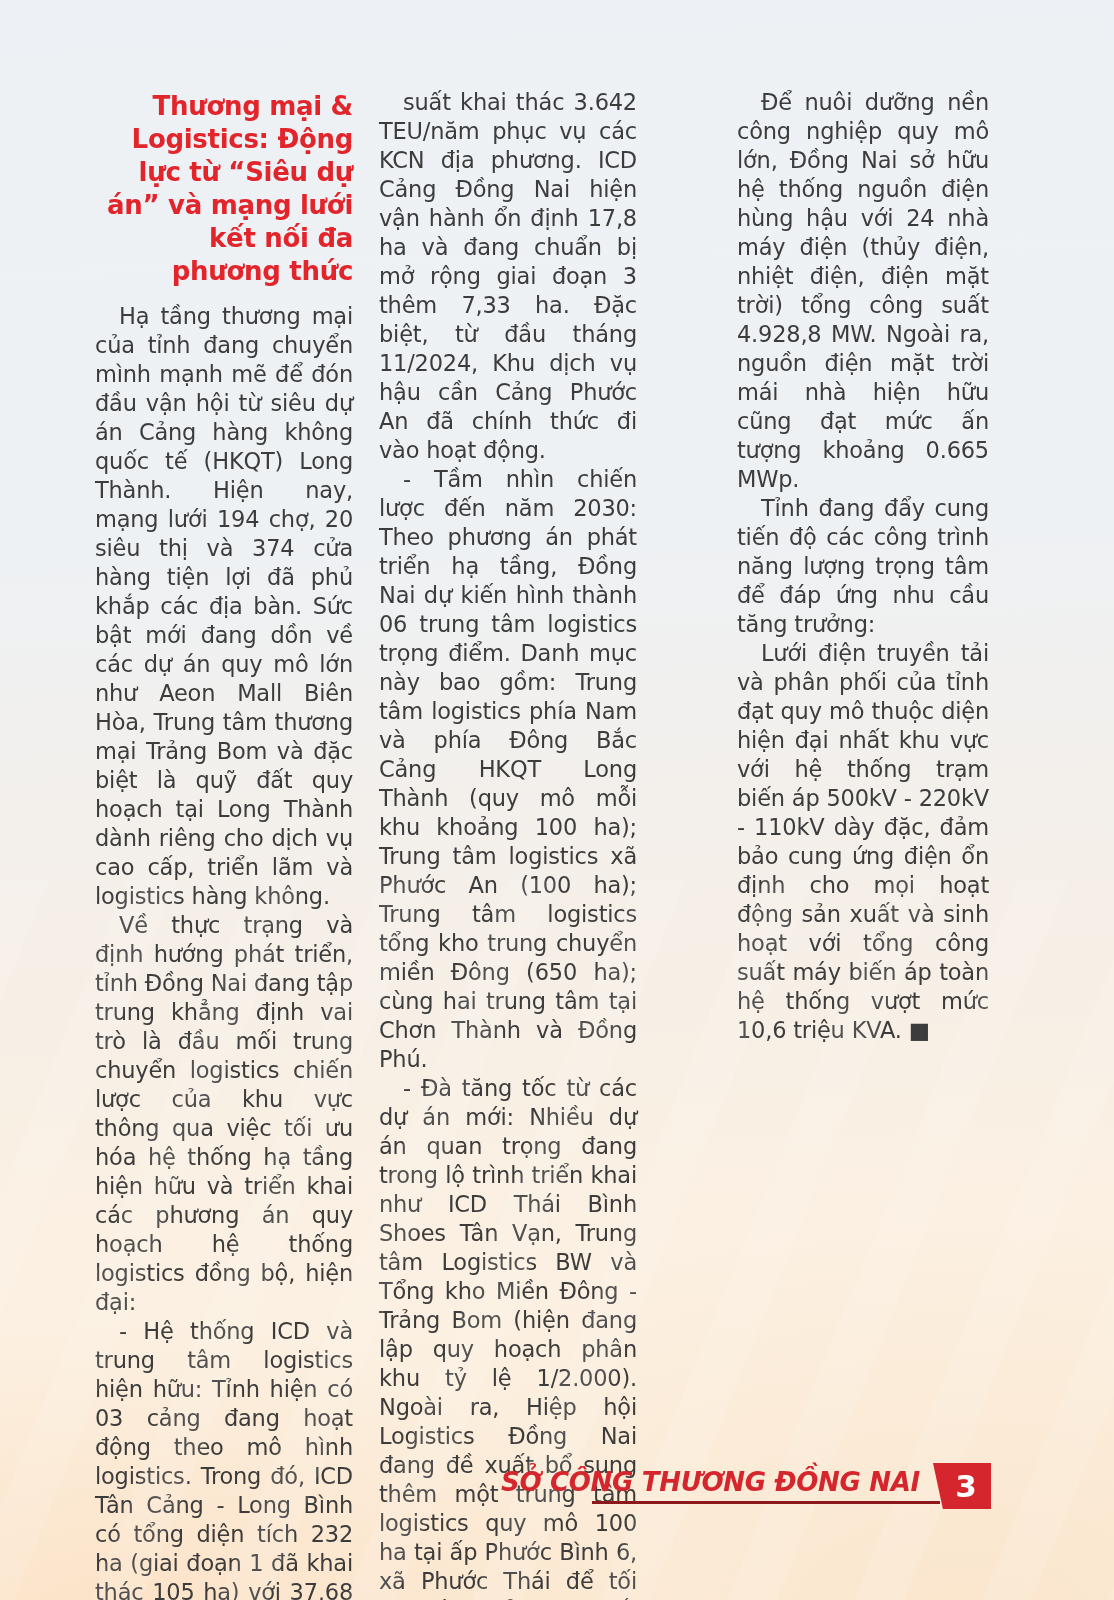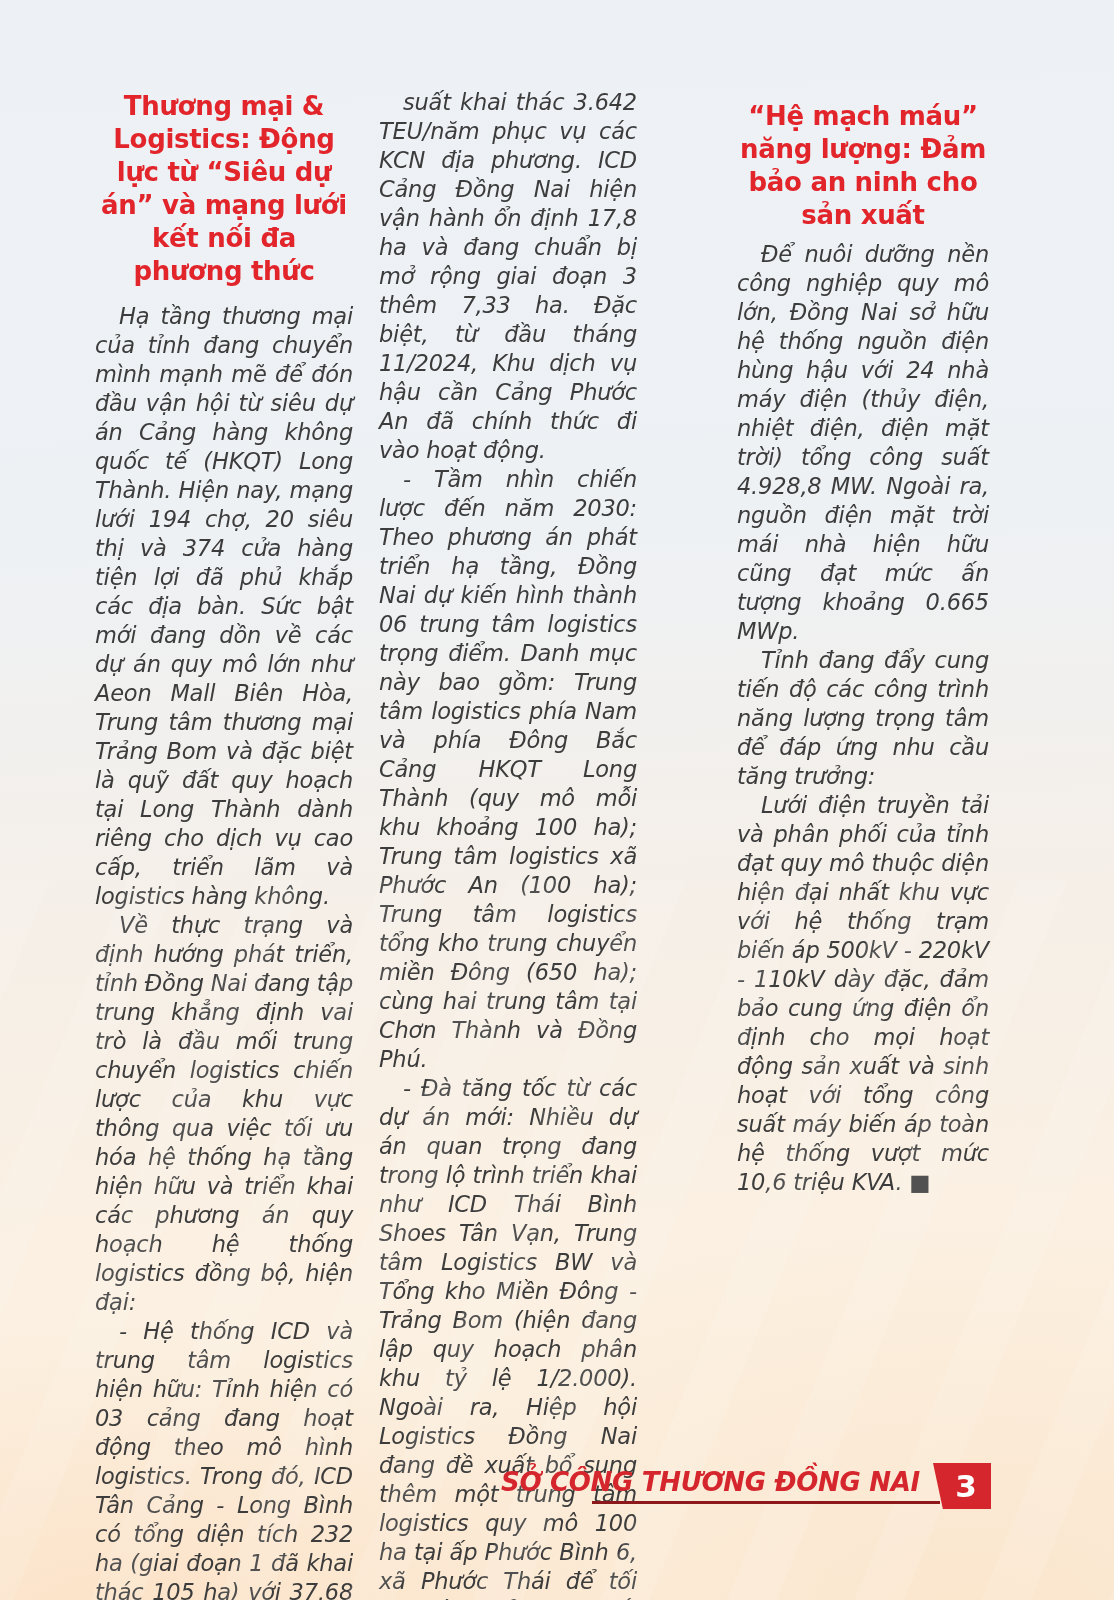--- a/index.html
+++ b/index.html
@@ -29,27 +29,27 @@
     position: absolute;
     text-align: justify;
     color: #3c3c3c;
     font-size: 22.5px;
     line-height: 29px;
     letter-spacing: -0.2px;
   }
   .col-1 { left: 95px;  top: 90px; width: 258px; }
   .col-2 { left: 379px; top: 88px; width: 258px; }
   .col-3 { left: 737px; top: 88px; width: 252px; }
-  .col p { margin: 0; text-indent: 24px; font-style: italic; }
+  .col p { margin: 0; text-indent: 24px; }
   .col-heading {
     font-size: 26px;
     line-height: 33px;
     font-weight: bold;
     color: #e2242b;
-    text-align: center;
+    text-align: right;
     text-indent: 0;
     margin: 0 0 14px 0;
     letter-spacing: -0.3px;
   }
   .col-heading.mid { margin: 12px 0 8px 0; }
   .footer-rule {
     position: absolute;
     left: 592px; top: 1501px;
     width: 348px; height: 3px;
     background: #8c181c;
@@ -96,21 +96,20 @@
   </div>
 
   <div class="col col-2">
     <p>suất khai thác 3.642 TEU/năm phục vụ các KCN địa phương. ICD Cảng Đồng Nai hiện vận hành ổn định 17,8 ha và đang chuẩn bị mở rộng giai đoạn 3 thêm 7,33 ha. Đặc biệt, từ đầu tháng 11/2024, Khu dịch vụ hậu cần Cảng Phước An đã chính thức đi vào hoạt động.</p>
     <p>- Tầm nhìn chiến lược đến năm 2030: Theo phương án phát triển hạ tầng, Đồng Nai dự kiến hình thành 06 trung tâm logistics trọng điểm. Danh mục này bao gồm: Trung tâm logistics phía Nam và phía Đông Bắc Cảng HKQT Long Thành (quy mô mỗi khu khoảng 100 ha); Trung tâm logistics xã Phước An (100 ha); Trung tâm logistics tổng kho trung chuyển miền Đông (650 ha); cùng hai trung tâm tại Chơn Thành và Đồng Phú.</p>
     <p>- Đà tăng tốc từ các dự án mới: Nhiều dự án quan trọng đang trong lộ trình triển khai như ICD Thái Bình Shoes Tân Vạn, Trung tâm Logistics BW và Tổng kho Miền Đông - Trảng Bom (hiện đang lập quy hoạch phân khu tỷ lệ 1/2.000). Ngoài ra, Hiệp hội Logistics Đồng Nai đang đề xuất bổ sung thêm một trung tâm logistics quy mô 100 ha tại ấp Phước Bình 6, xã Phước Thái để tối ưu hóa khả năng kết nối.</p>
 
   </div>
 
   <div class="col col-3">
-    <div class="col-heading mid">“Hệ mạch máu” năng lượng: Đảm bảo an ninh cho sản xuất</div>
     <p>Để nuôi dưỡng nền công nghiệp quy mô lớn, Đồng Nai sở hữu hệ thống nguồn điện hùng hậu với 24 nhà máy điện (thủy điện, nhiệt điện, điện mặt trời) tổng công suất 4.928,8 MW. Ngoài ra, nguồn điện mặt trời mái nhà hiện hữu cũng đạt mức ấn tượng khoảng 0.665 MWp.</p>
     <p>Tỉnh đang đẩy cung tiến độ các công trình năng lượng trọng tâm để đáp ứng nhu cầu tăng trưởng:</p>
     <p>Lưới điện truyền tải và phân phối của tỉnh đạt quy mô thuộc diện hiện đại nhất khu vực với hệ thống trạm biến áp 500kV - 220kV - 110kV dày đặc, đảm bảo cung ứng điện ổn định cho mọi hoạt động sản xuất và sinh hoạt với tổng công suất máy biến áp toàn hệ thống vượt mức 10,6 triệu KVA. ■</p>
   </div>
 
   <div class="footer-rule"></div>
   <div class="footer-label">SỞ CÔNG THƯƠNG ĐỒNG NAI</div>
   <div class="page-badge">
     <span>3</span>
   </div>

